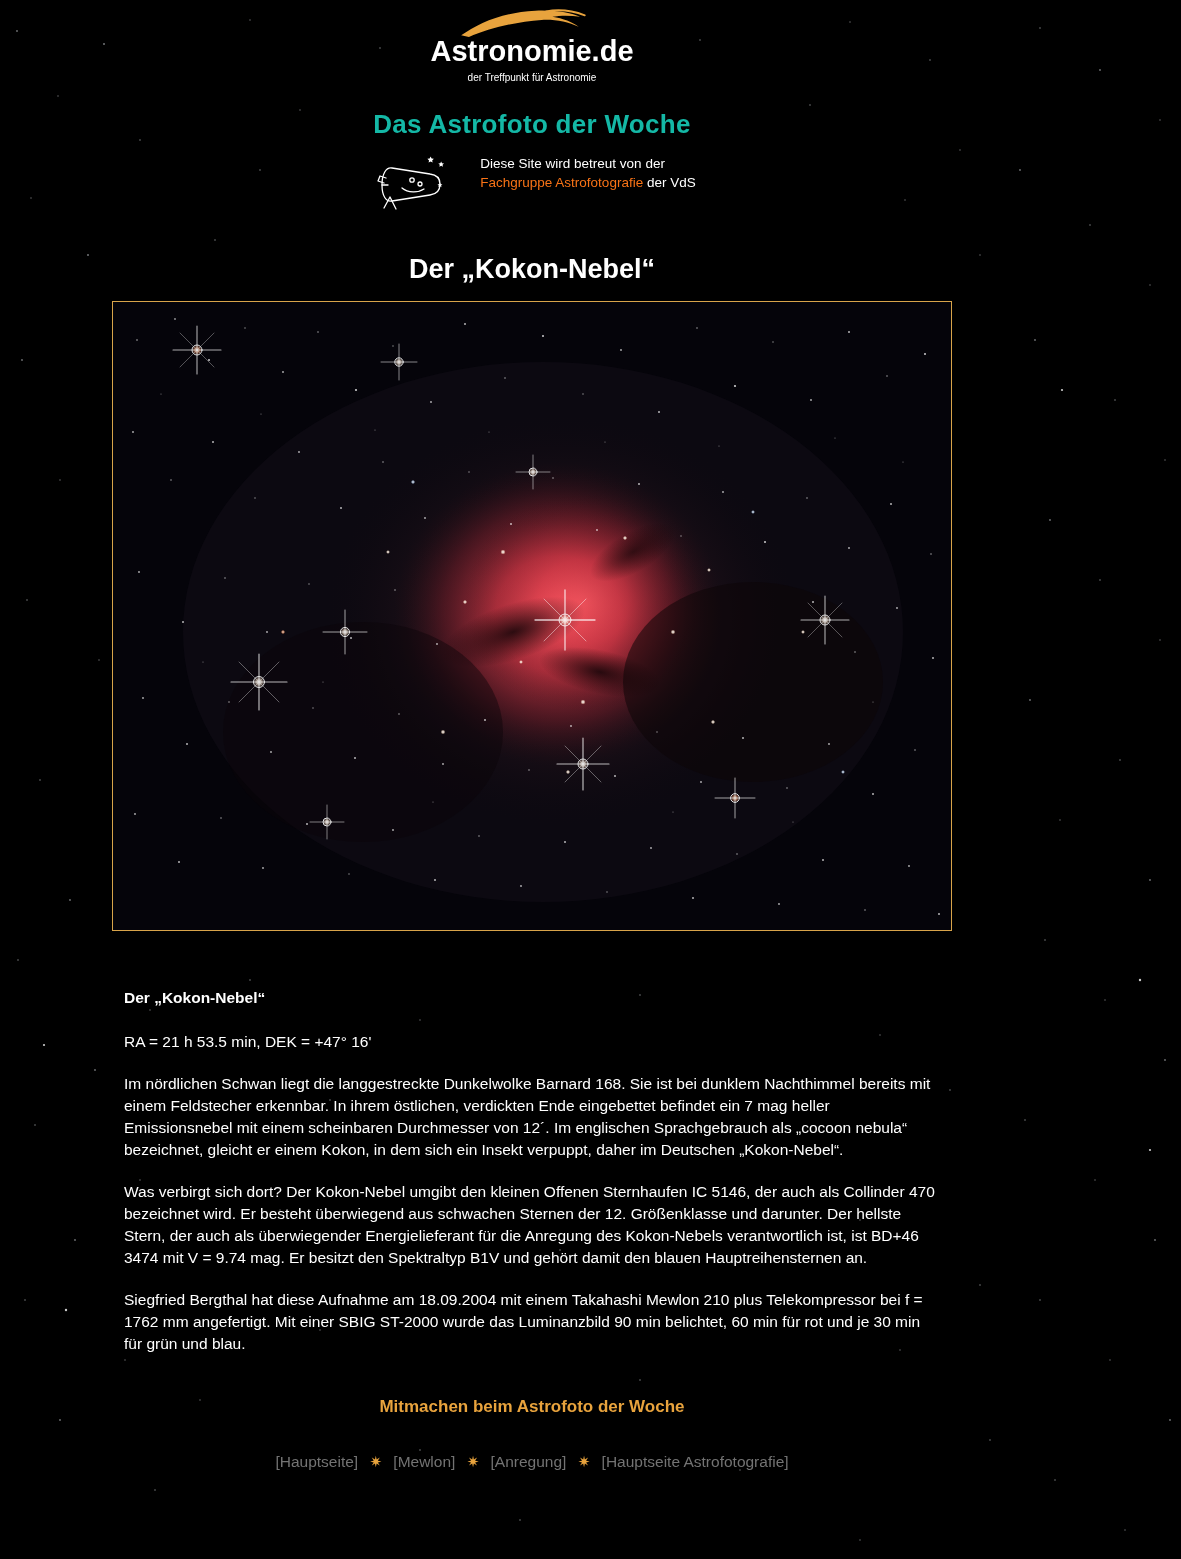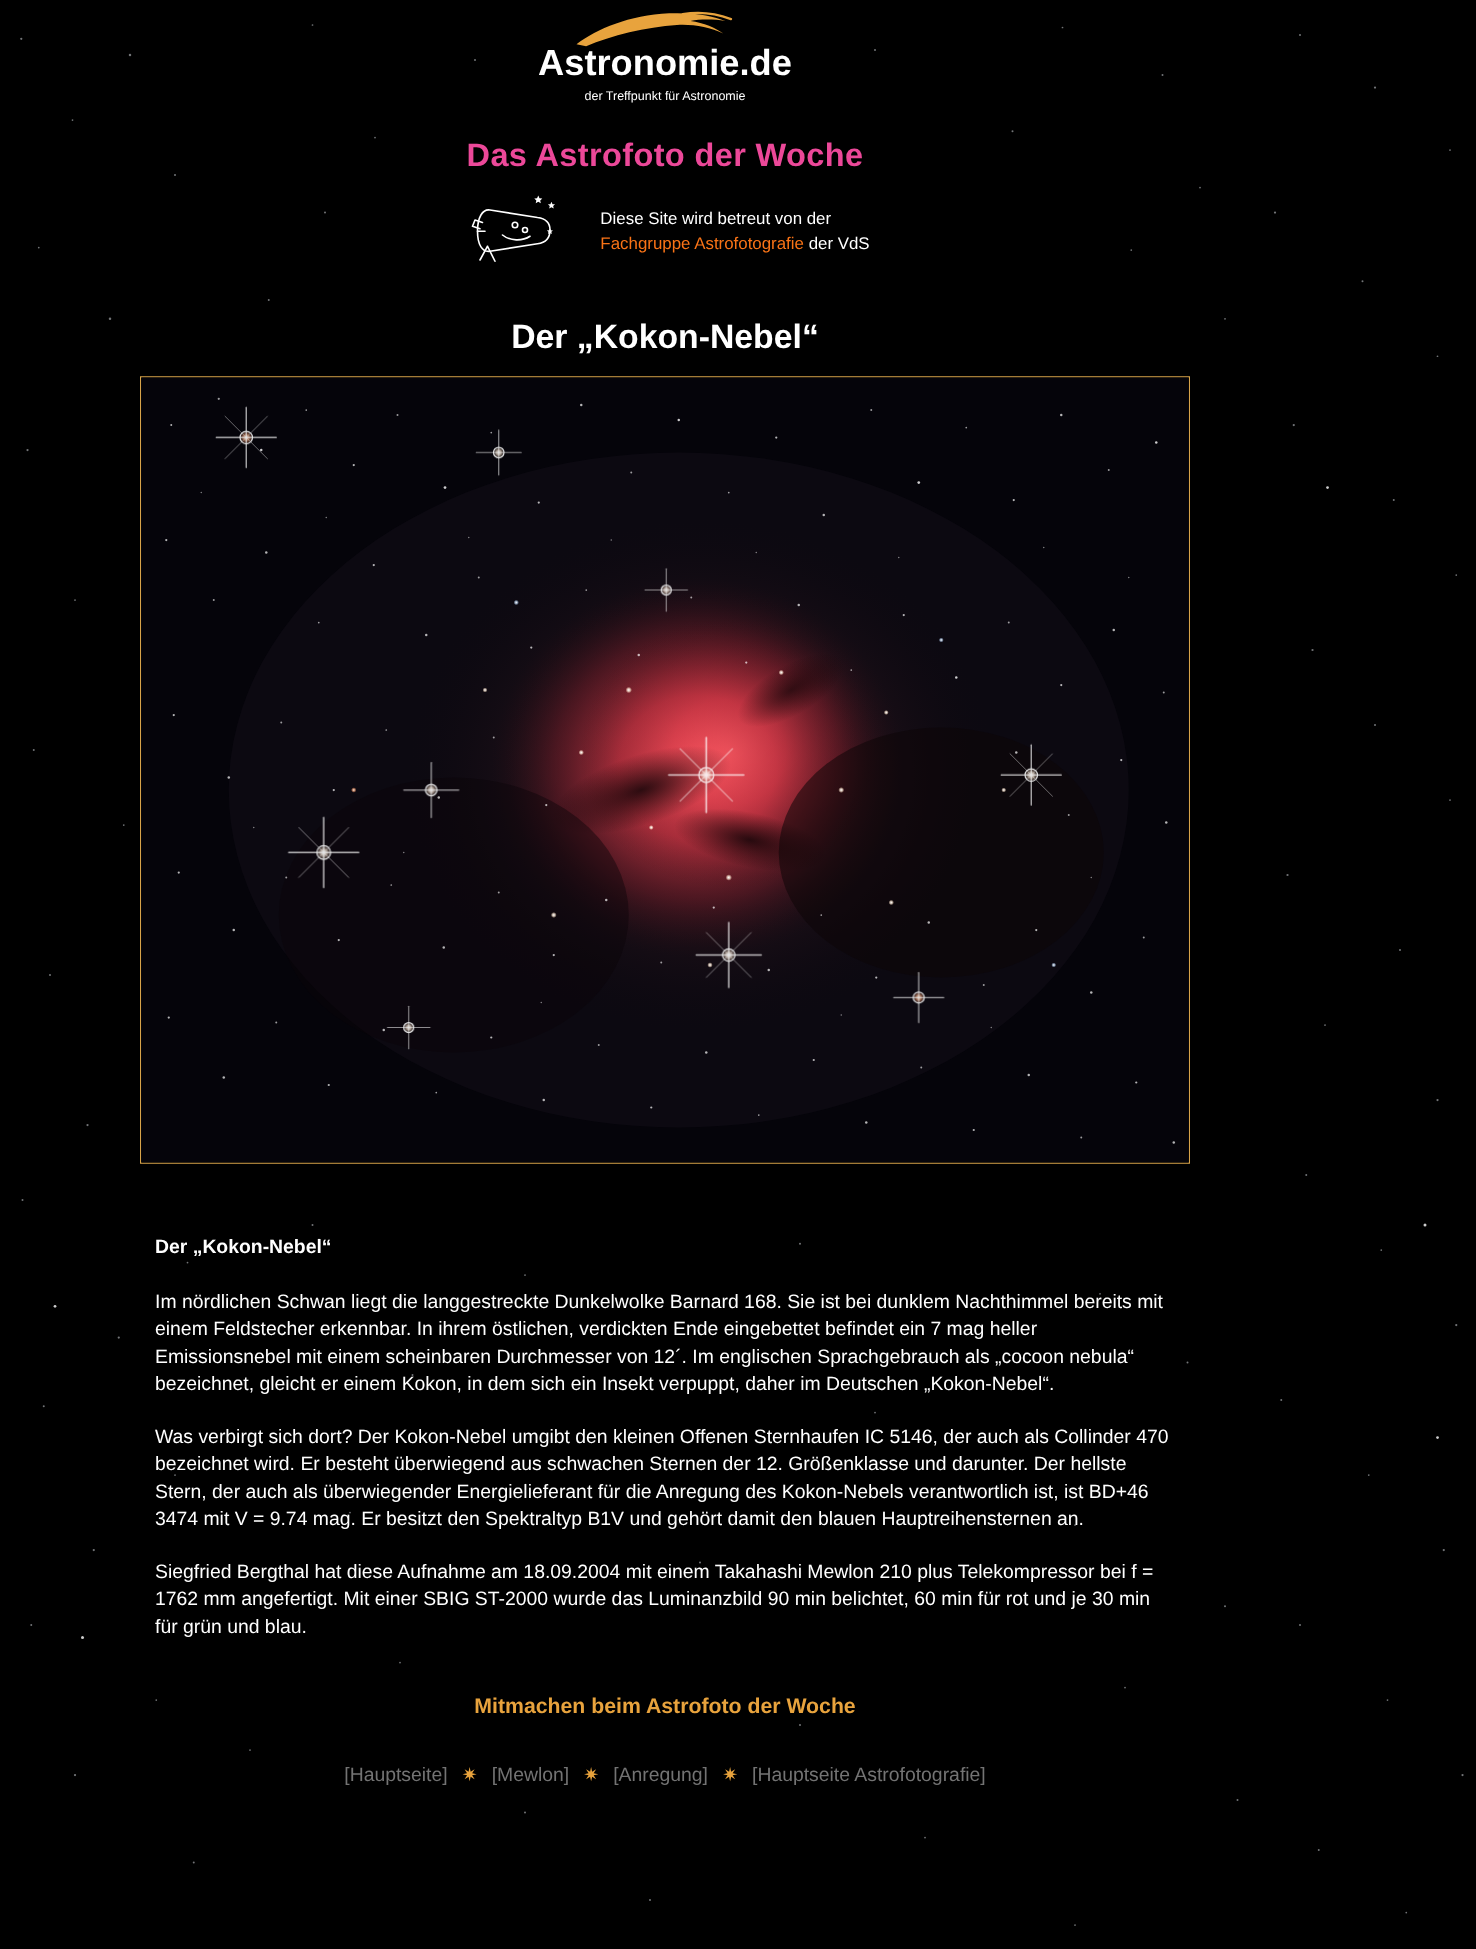--- a/index.html
+++ b/index.html
@@ -49,29 +49,29 @@
     line-height: 1.1;
   }
   .site-tagline {
     font-size: 10px;
     color: #ffffff;
     margin-top: 4px;
   }
   .page-title {
     font-size: 26px;
     font-weight: bold;
-    color: #ec4899;
+    color: #14b8a6;
     margin-top: 26px;
     letter-spacing: 0.3px;
   }
   
   .curator-row {
     margin-top: 14px;
     display: flex;
-    align-items: center;
+    align-items: flex-start;
     justify-content: center;
     gap: 16px;
   }
   .telescope-doodle {
     width: 96px;
     height: 62px;
     flex: none;
   }
   .curator-text {
     text-align: left;
@@ -533,20 +533,21 @@
             <line x1="-17" y1="0" x2="17" y2="0" stroke-width="0.9" opacity="0.6"></line>
             <line x1="0" y1="-17" x2="0" y2="17" stroke-width="0.9" opacity="0.6"></line>
           </g>
         </g>
       </svg>
     </div>
   </div>
 
   <div class="body-text">
     <p class="lead">Der „Kokon-Nebel“</p>
+    <p class="coords">RA = 21 h 53.5 min, DEK = +47° 16'</p>
     <p>Im nördlichen Schwan liegt die langgestreckte Dunkelwolke Barnard 168. Sie ist bei dunklem Nachthimmel bereits mit einem Feldstecher erkennbar. In ihrem östlichen, verdickten Ende eingebettet befindet ein 7 mag heller Emissionsnebel mit einem scheinbaren Durchmesser von 12´. Im englischen Sprachgebrauch als „cocoon nebula“ bezeichnet, gleicht er einem Kokon, in dem sich ein Insekt verpuppt, daher im Deutschen „Kokon-Nebel“.</p>
     <p>Was verbirgt sich dort? Der Kokon-Nebel umgibt den kleinen Offenen Sternhaufen IC 5146, der auch als Collinder 470 bezeichnet wird. Er besteht überwiegend aus schwachen Sternen der 12. Größenklasse und darunter. Der hellste Stern, der auch als überwiegender Energielieferant für die Anregung des Kokon-Nebels verantwortlich ist, ist BD+46 3474 mit V = 9.74 mag. Er besitzt den Spektraltyp B1V und gehört damit den blauen Hauptreihensternen an.</p>
     <p>Siegfried Bergthal hat diese Aufnahme am 18.09.2004 mit einem Takahashi Mewlon 210 plus Telekompressor bei f = 1762 mm angefertigt. Mit einer SBIG ST-2000 wurde das Luminanzbild 90 min belichtet, 60 min für rot und je 30 min für grün und blau.</p>
   </div>
 
   <div class="join-link">
     <a href="#">Mitmachen beim Astrofoto der Woche</a>
   </div>
 
   <div class="footer-nav">

